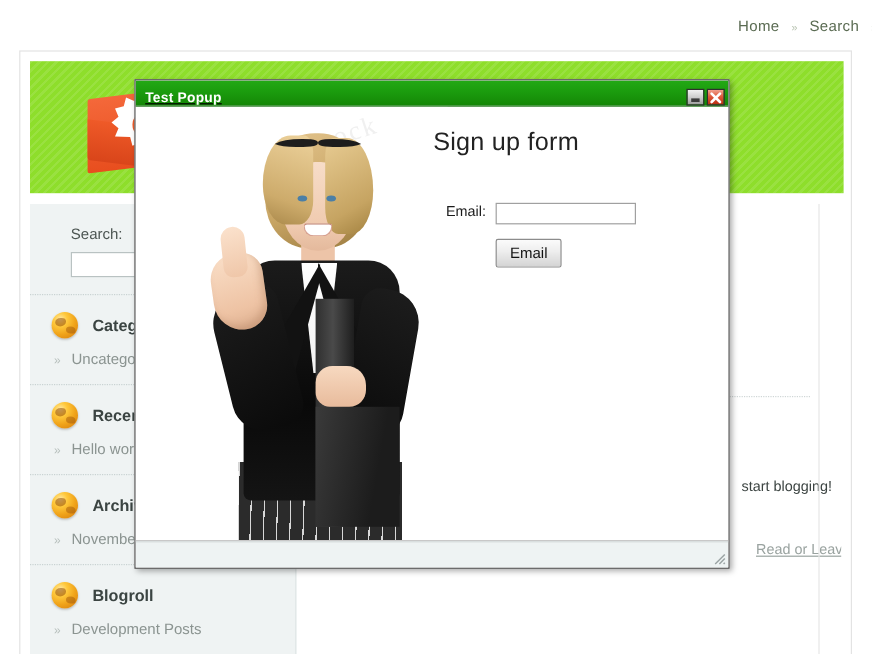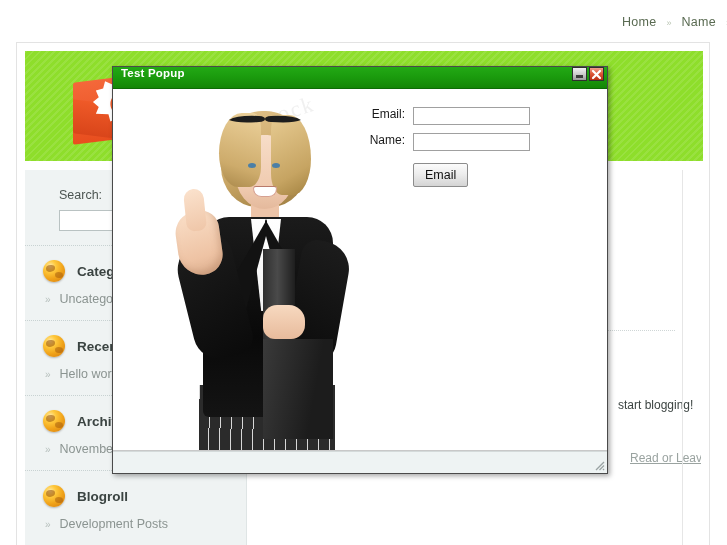--- a/index.html
+++ b/index.html
@@ -234,24 +234,25 @@
     background: #ffffff;
     border: 1px solid #4a4a4a;
     box-shadow: 2px 2px 5px rgba(0,0,0,.35);
     box-sizing: border-box;
     overflow: hidden;
   }
   .titlebar {
     height: 22px;
     background: linear-gradient(180deg,#23a915 0%,#1a9a0d 50%,#148606 100%);
     display: flex;
-    align-items: flex-start;
+    align-items: flex-end;
     padding: 0 3px 0 8px;
     box-sizing: border-box;
     border-bottom: 1px solid #0d6b05;
+    text-decoration: underline;
   }
   .titlebar .title {
     color: #ffffff;
     font-size: 11.5px;
     font-weight: bold;
     flex: 1;
     letter-spacing: .2px;
   }
   .winbtn {
     width: 15px;
@@ -433,21 +434,21 @@
   }
 </style>
 </head>
 <body>
 
 <div id="root">
 
   <nav class="topnav">
     <a href="#">Home</a>
     <span class="sep">»</span>
-    <a href="#">Name</a>
+    <a href="#">Search</a>
     <span class="sep">»</span>
   </nav>
 
   <div class="page">
 
     <div class="header-banner">
       <div class="logo">
         <div class="env-back"></div>
         <div class="env-flap"></div>
         <svg class="gear" viewBox="0 0 64 64">
@@ -560,30 +561,27 @@
         <div class="ph-folder"></div>
         <div class="ph-folder-b"></div>
         <div class="ph-arm-l"></div>
         <div class="ph-arm-r"></div>
         <div class="ph-hand-r"></div>
         <div class="ph-fist"></div>
         <div class="ph-thumb"></div>
       </div>
 
       <div class="popup-form">
+        <h2 class="form-title">Sign up form</h2>
 
         <div class="form-row">
           <label>Email:</label>
           <input type="text" placeholder="" style="">
         </div>
 
-        <div class="form-row">
-          <label>Name:</label>
-          <input type="text" placeholder="" style="">
-        </div>
 
         <div class="form-actions">
           <button class="submit-btn">Email</button>
         </div>
       </div>
 
     </div>
 
     <div class="statusbar">
       <svg class="grip" viewBox="0 0 14 14">

